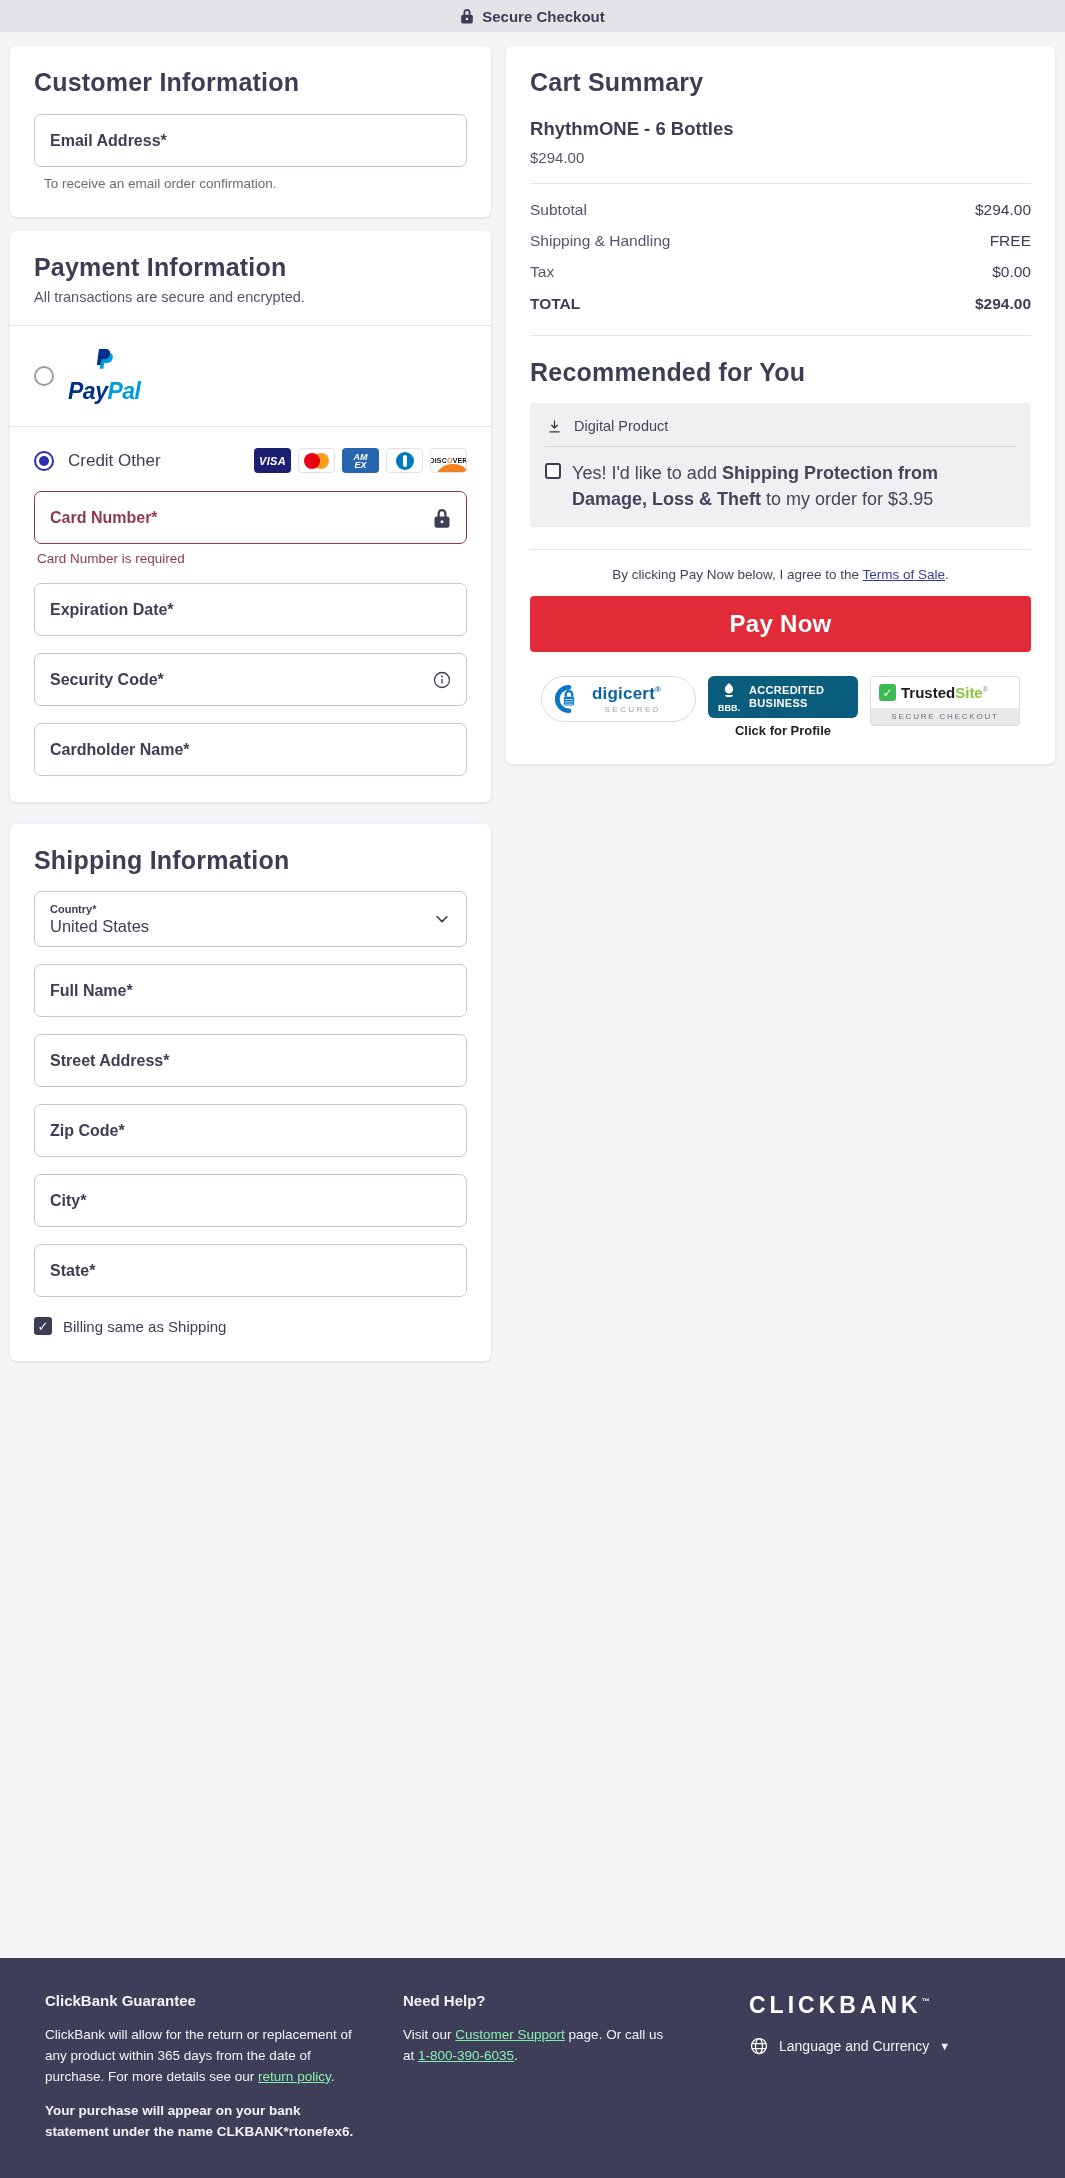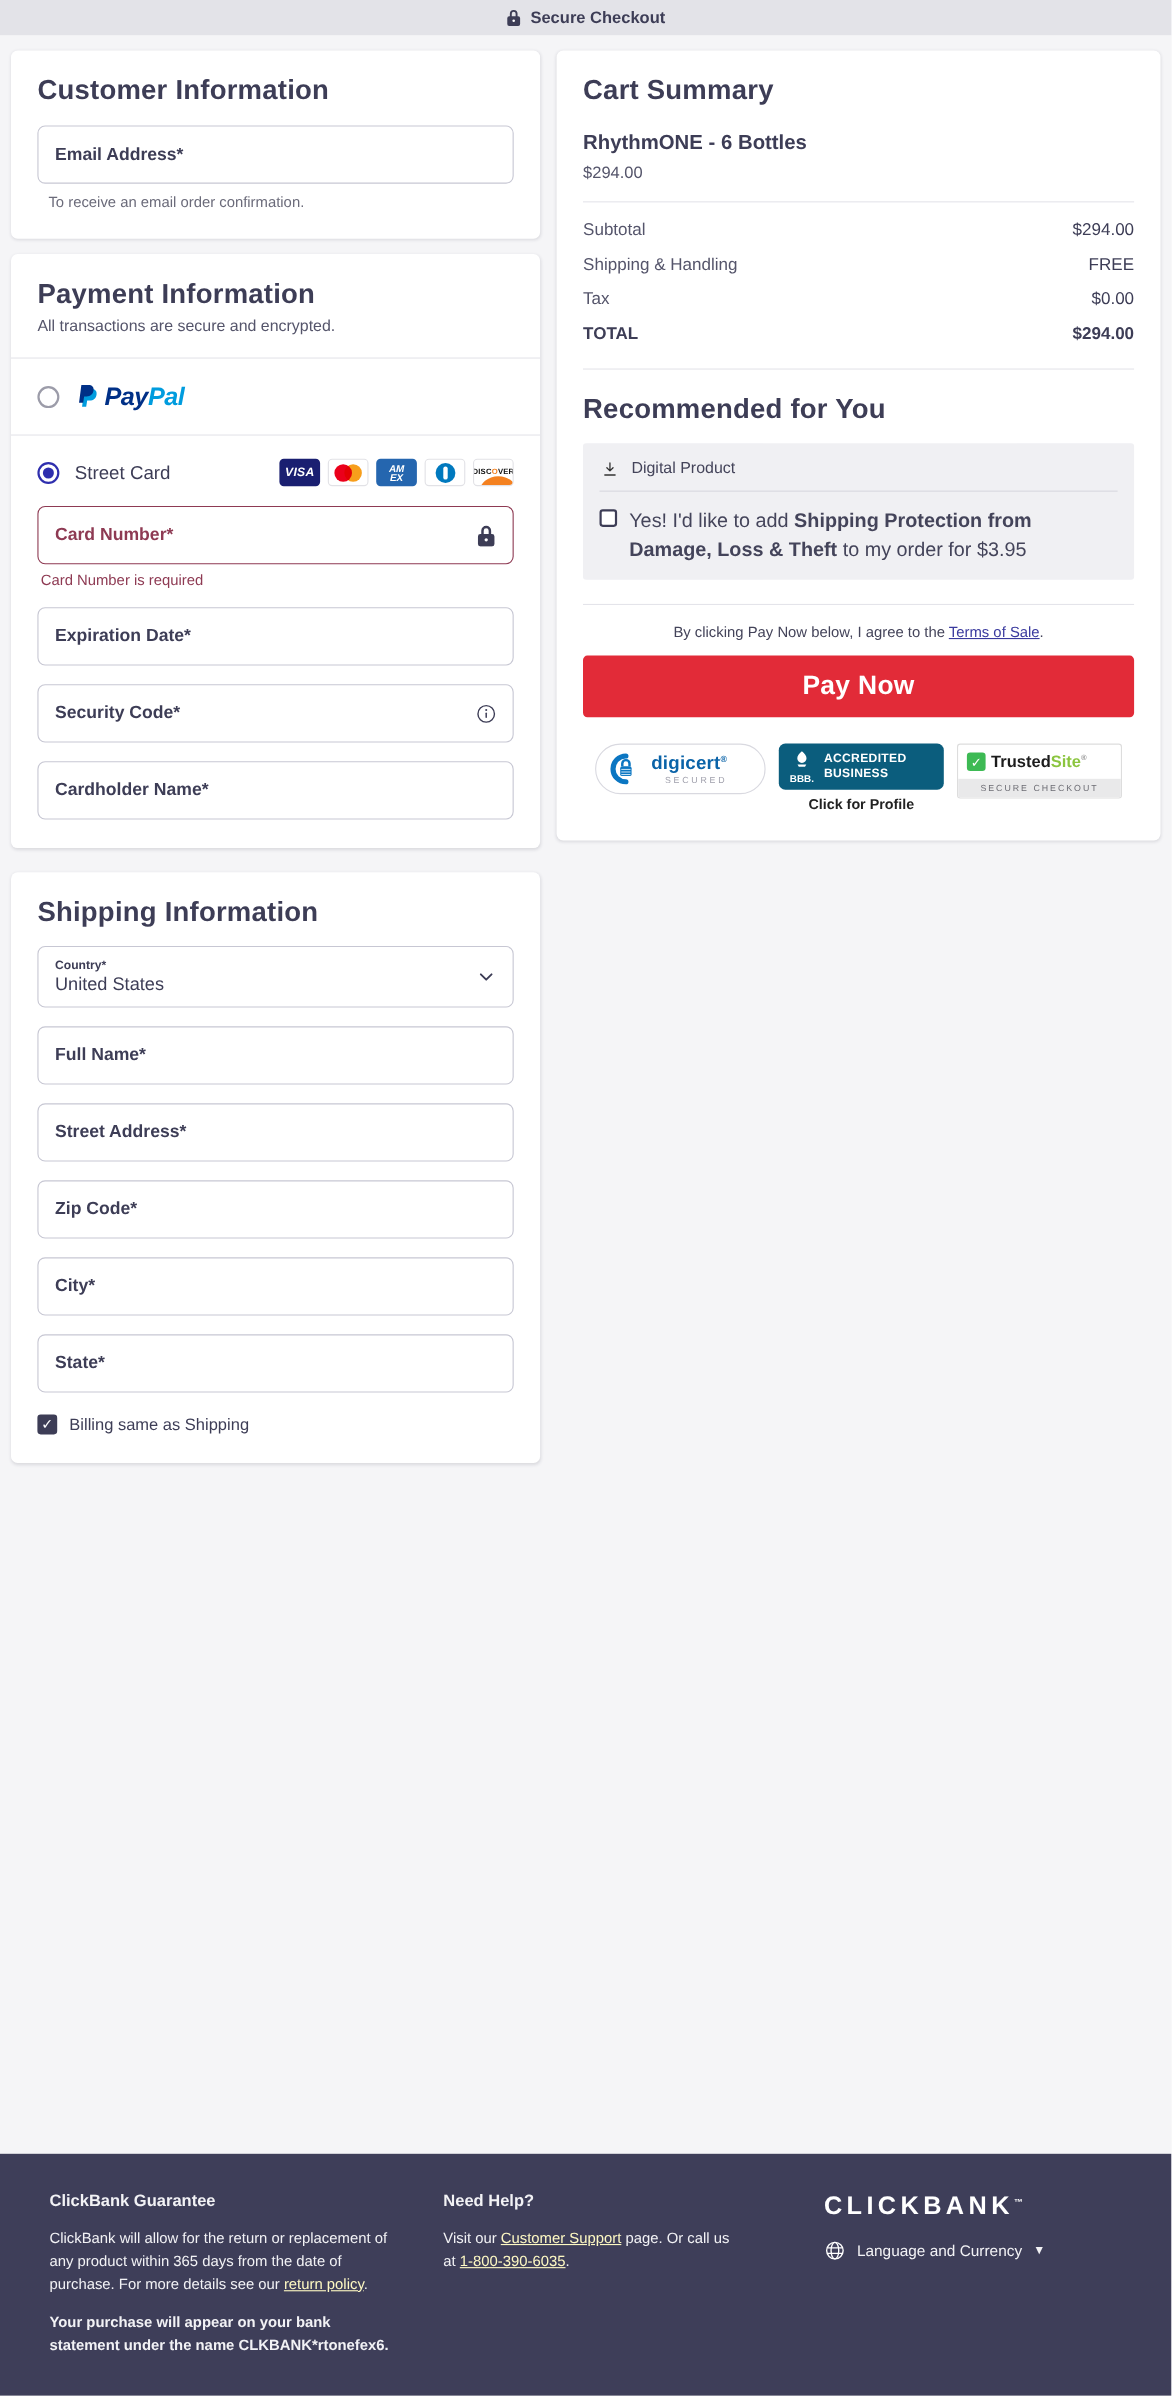--- a/index.html
+++ b/index.html
@@ -67,21 +67,21 @@
   .diners-circle { width:18px; height:18px; border-radius:50%; background:#0079be; position:relative; }
   .diners-circle::after { content:""; position:absolute; left:7px; top:3px; width:4px; height:12px; background:#fff; border-radius:2px; }
   .brand-discover { flex-direction:column; }
   .disc-text { font-size:7px; font-weight:bold; color:#111; letter-spacing:.2px; z-index:2; }
   .disc-text .o { color:#f48120; }
   .disc-swoosh { position:absolute; bottom:-6px; right:-4px; width:34px; height:14px; background:#f48120; border-radius:50% 50% 0 0 / 100% 100% 0 0; }
   
   .pp-word { font-size: 23px; font-weight: 800; font-style: italic; letter-spacing:-.5px; }
   .pp-pay { color: #003087; }
   .pp-pal { color: #009cde; }
-  .pp-logo { display:flex; align-items:center; gap:5px; }
+  .pp-logo { display:flex; align-items:center; gap:5px;flex-direction:column; }
   
   .checkrow { display:flex; align-items:center; gap: 11px; margin-top: 20px; cursor:pointer; }
   .checkbox { width: 18px; height: 18px; border-radius: 3px; flex:none; }
   .checkbox.checked { background:#3d3d56; color:#fff; display:flex; align-items:center; justify-content:center; font-size:13px; font-weight:bold; }
   .checkbox.unchecked { border: 2px solid #3d3d56; background:#fff; }
   .checkrow-label { font-size: 15px; color:#3d3d56; }
   
   .product-title { font-size: 18.5px; font-weight: bold; margin-top: 21px; }
   .product-price { font-size: 15px; color:#55556b; margin-top: 9px; }
   .divider { border:0; border-top:1px solid #e4e4ea; margin: 17px 0; }
@@ -124,21 +124,21 @@
   .ts-check { width: 17px; height: 17px; border-radius: 3px; background:#3dba54; color:#fff; font-size: 12px; font-weight:bold; display:flex; align-items:center; justify-content:center; }
   .ts-brand { font-size: 15px; font-weight: bold; }
   .ts-brand .t1 { color:#1c1c1c; } .ts-brand .t2 { color:#8bc53f; }
   .ts-bottom { background:#e9e9ea; font-size: 8px; letter-spacing: 1.8px; color:#6d6d74; text-align:center; padding: 4px 0; }
   
   footer {
     position:absolute; left:0; right:0; bottom:0; height: 220px;
     background: #3e3e59; color: #f2f2f5;
     display:flex; gap: 46px; padding: 34px 45px 0 45px;
   }
-  footer a { color: #fef9c3; }
+  footer a { color: #86efac; }
   .f-col1 { width: 312px; }
   .f-col2 { width: 262px; }
   .f-col3 { margin-left: 38px; }
   .f-h { font-size: 15px; font-weight: bold; margin-bottom: 16px; }
   .f-p { font-size: 13.5px; line-height: 1.55; }
   .f-p.bold { font-weight: bold; margin-top: 13px; }
   .f-logo { font-size: 23px; font-weight: bold; letter-spacing: 4px; color:#fff; }
   .f-logo sup { font-size: 8px; letter-spacing: 0; }
   .f-lang { display:flex; align-items:center; gap: 10px; margin-top: 17px; font-size: 14px; cursor:pointer; }
   .caret { font-size: 11px; }
@@ -180,21 +180,21 @@
           <svg width="22" height="26" viewBox="0 0 24 28">
             <path fill="#009cde" d="M9.5 6h7c3.6 0 5.6 1.9 5.1 5.3-.6 4-3.1 6-6.9 6h-2.4l-1 6.2H7.2L9.5 6z"></path>
             <path fill="#003087" d="M6.5 2h7c3.6 0 5.6 1.9 5.1 5.3-.6 4-3.1 6-6.9 6H9.3l-1 6.2H4.2L6.5 2z"></path>
           </svg>
           <span class="pp-word"><span class="pp-pay">Pay</span><span class="pp-pal">Pal</span></span>
         </span>
       </div>
 
       <div class="pay-row" style="border-bottom:0; padding-bottom:10px;">
         <span class="radio checked"></span>
-        <span class="cc-label">Street Card</span>
+        <span class="cc-label">Credit Other</span>
         <span class="brand-row">
           <span class="brand brand-visa">
               <span>VISA</span>
             </span>
           <span class="brand white">
               <span class="mc-c1"></span>
               <span class="mc-c2"></span>
             </span>
           <span class="brand brand-amex">
               <span><span>AM</span><br><span>EX</span></span>

